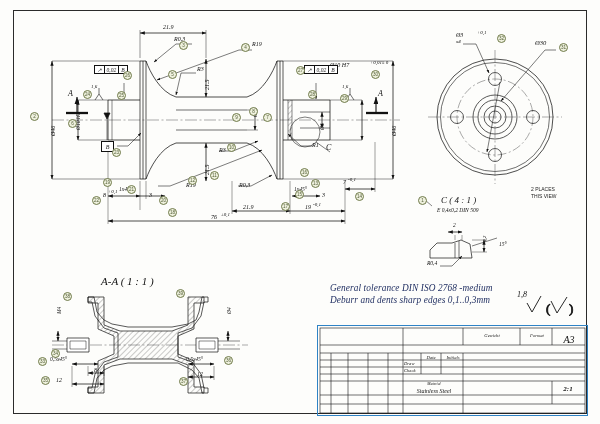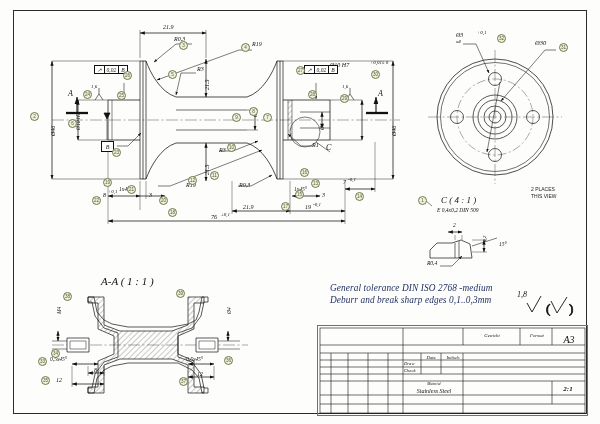--- a/index.html
+++ b/index.html
@@ -376,21 +376,21 @@
   <div class="txt t55 rot" style="left:57px;top:314px;">M4</div>
   <div class="txt t55 rot" style="left:227px;top:314px;">Ø4</div>
   <div class="txt t55" style="left:50px;top:357px;">0,5x45°</div>
   <div class="txt t55" style="left:186px;top:357px;">0,5x45°</div>
   <div class="txt t6" style="left:94px;top:367px;">8</div>
   <div class="txt t6" style="left:56px;top:377px;">12</div>
   <div class="txt t6" style="left:197px;top:371px;">12</div>
 
   <div class="notes" style="left:330px;top:282px;">
     <div>General tolerance DIN ISO 2768 -medium</div>
-    <div>Deburr and break sharp edges 0,1..0,3mm</div>
+    <div>Deburr and dents sharp edges 0,1..0,3mm</div>
   </div>
   <div class="txt t8" style="left:517px;top:291px;">1,8</div>
 
   <div class="tbcell" style="left:466px;top:334px;width:52px;">Gewicht</div>
   <div class="tbcell" style="left:522px;top:334px;width:30px;">Format</div>
   <div class="tbcell t8" style="left:556px;top:335px;width:26px;font-size:10px;">A3</div>
   <div class="tbcell" style="left:421px;top:356px;width:20px;">Date</div>
   <div class="tbcell" style="left:442px;top:356px;width:22px;">Initials</div>
   <div class="tbcell" style="left:404px;top:362px;width:18px;text-align:left;">Draw</div>
   <div class="tbcell" style="left:404px;top:369px;width:18px;text-align:left;">Check</div>

